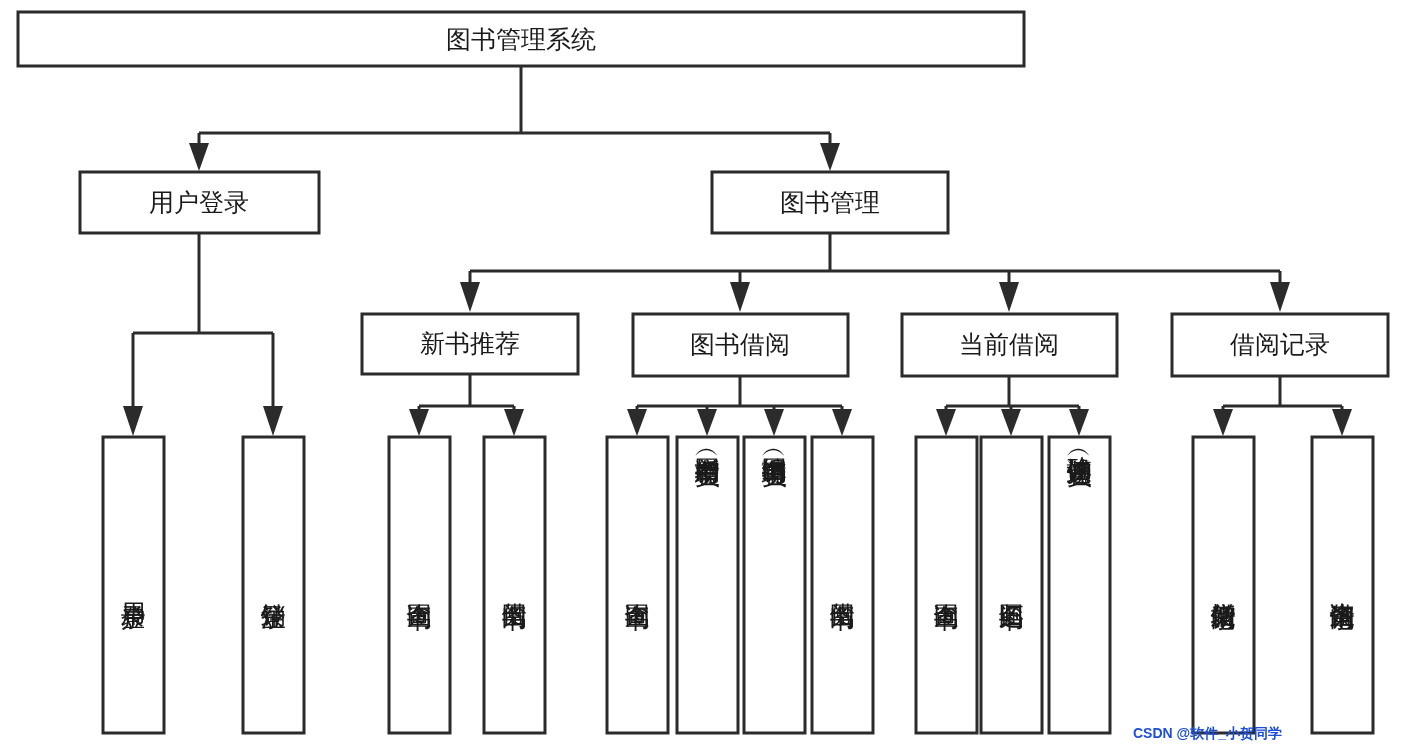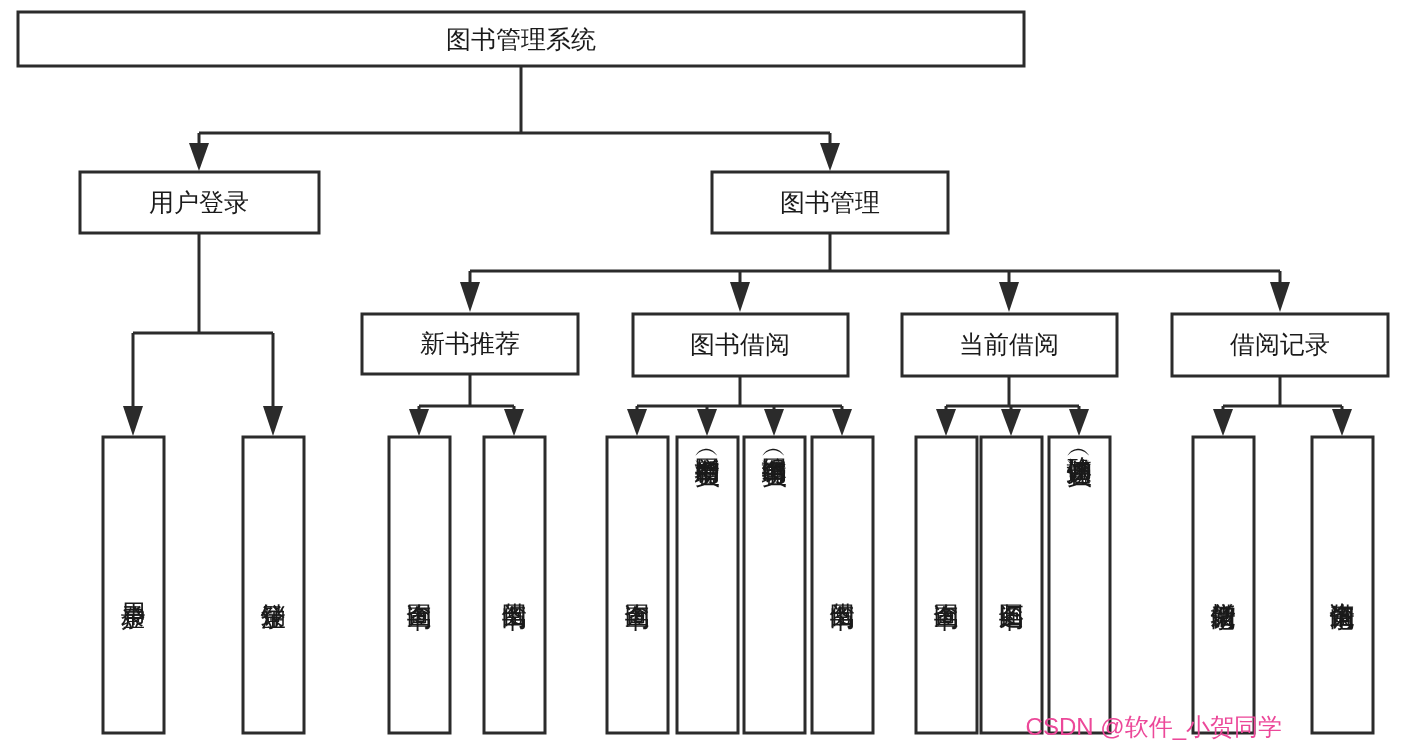--- a/index.html
+++ b/index.html
@@ -63,23 +63,24 @@
     line-height: 1.06;
     color: #1a1a1a;
     letter-spacing: 1px;
     white-space: nowrap;
   }
   .watermark {
     position: absolute;
     right: 8px;
     bottom: 4px;
     font-family: "Liberation Sans", "DejaVu Sans", sans-serif;
-    font-size: 24px;
-    color: #ec4899;
+    font-size: 14px;
+    color: #1d4ed8;
     white-space: nowrap;
+    font-weight: bold;
   }
 </style>
 </head>
 <body>
 
 <div id="diagram-root">
 
   <svg class="diagram" viewBox="0 0 1405 747" xmlns="http://www.w3.org/2000/svg">
 
     <path class="connector" d="M 521 66 L 521 133"></path>

